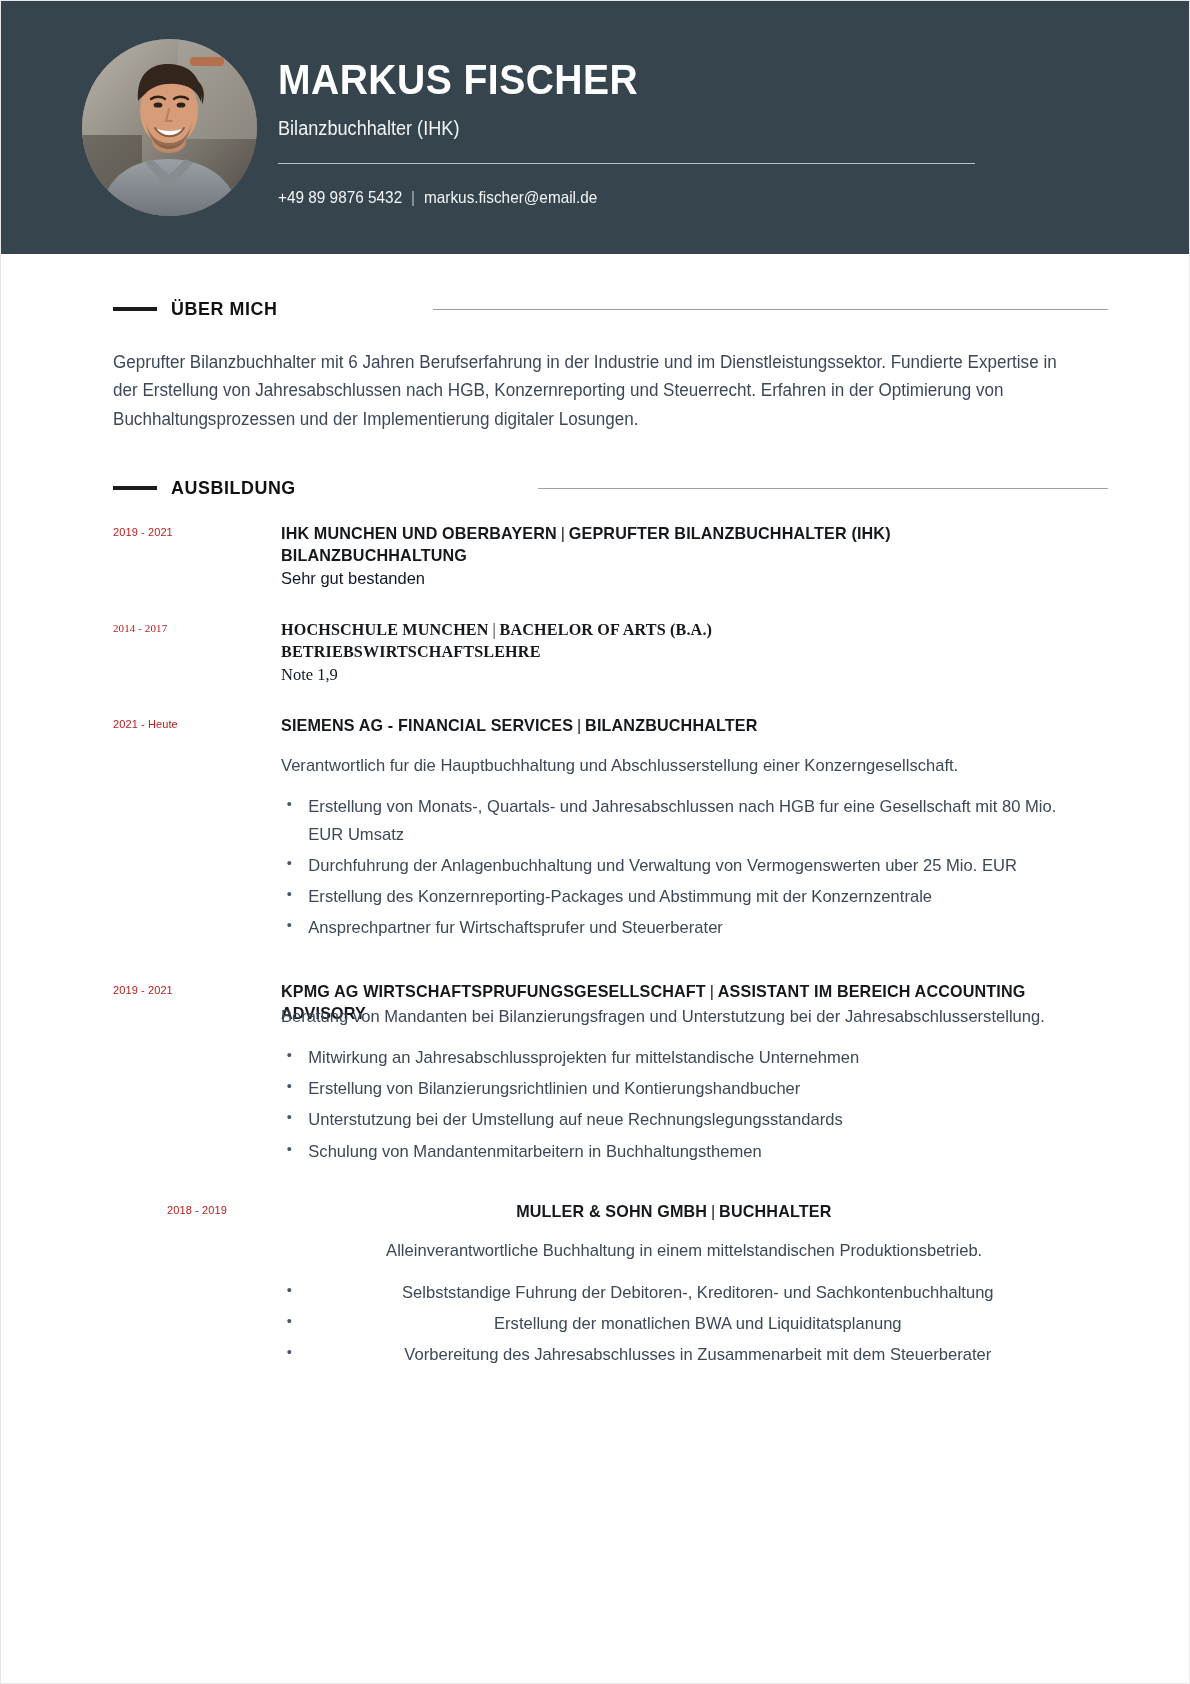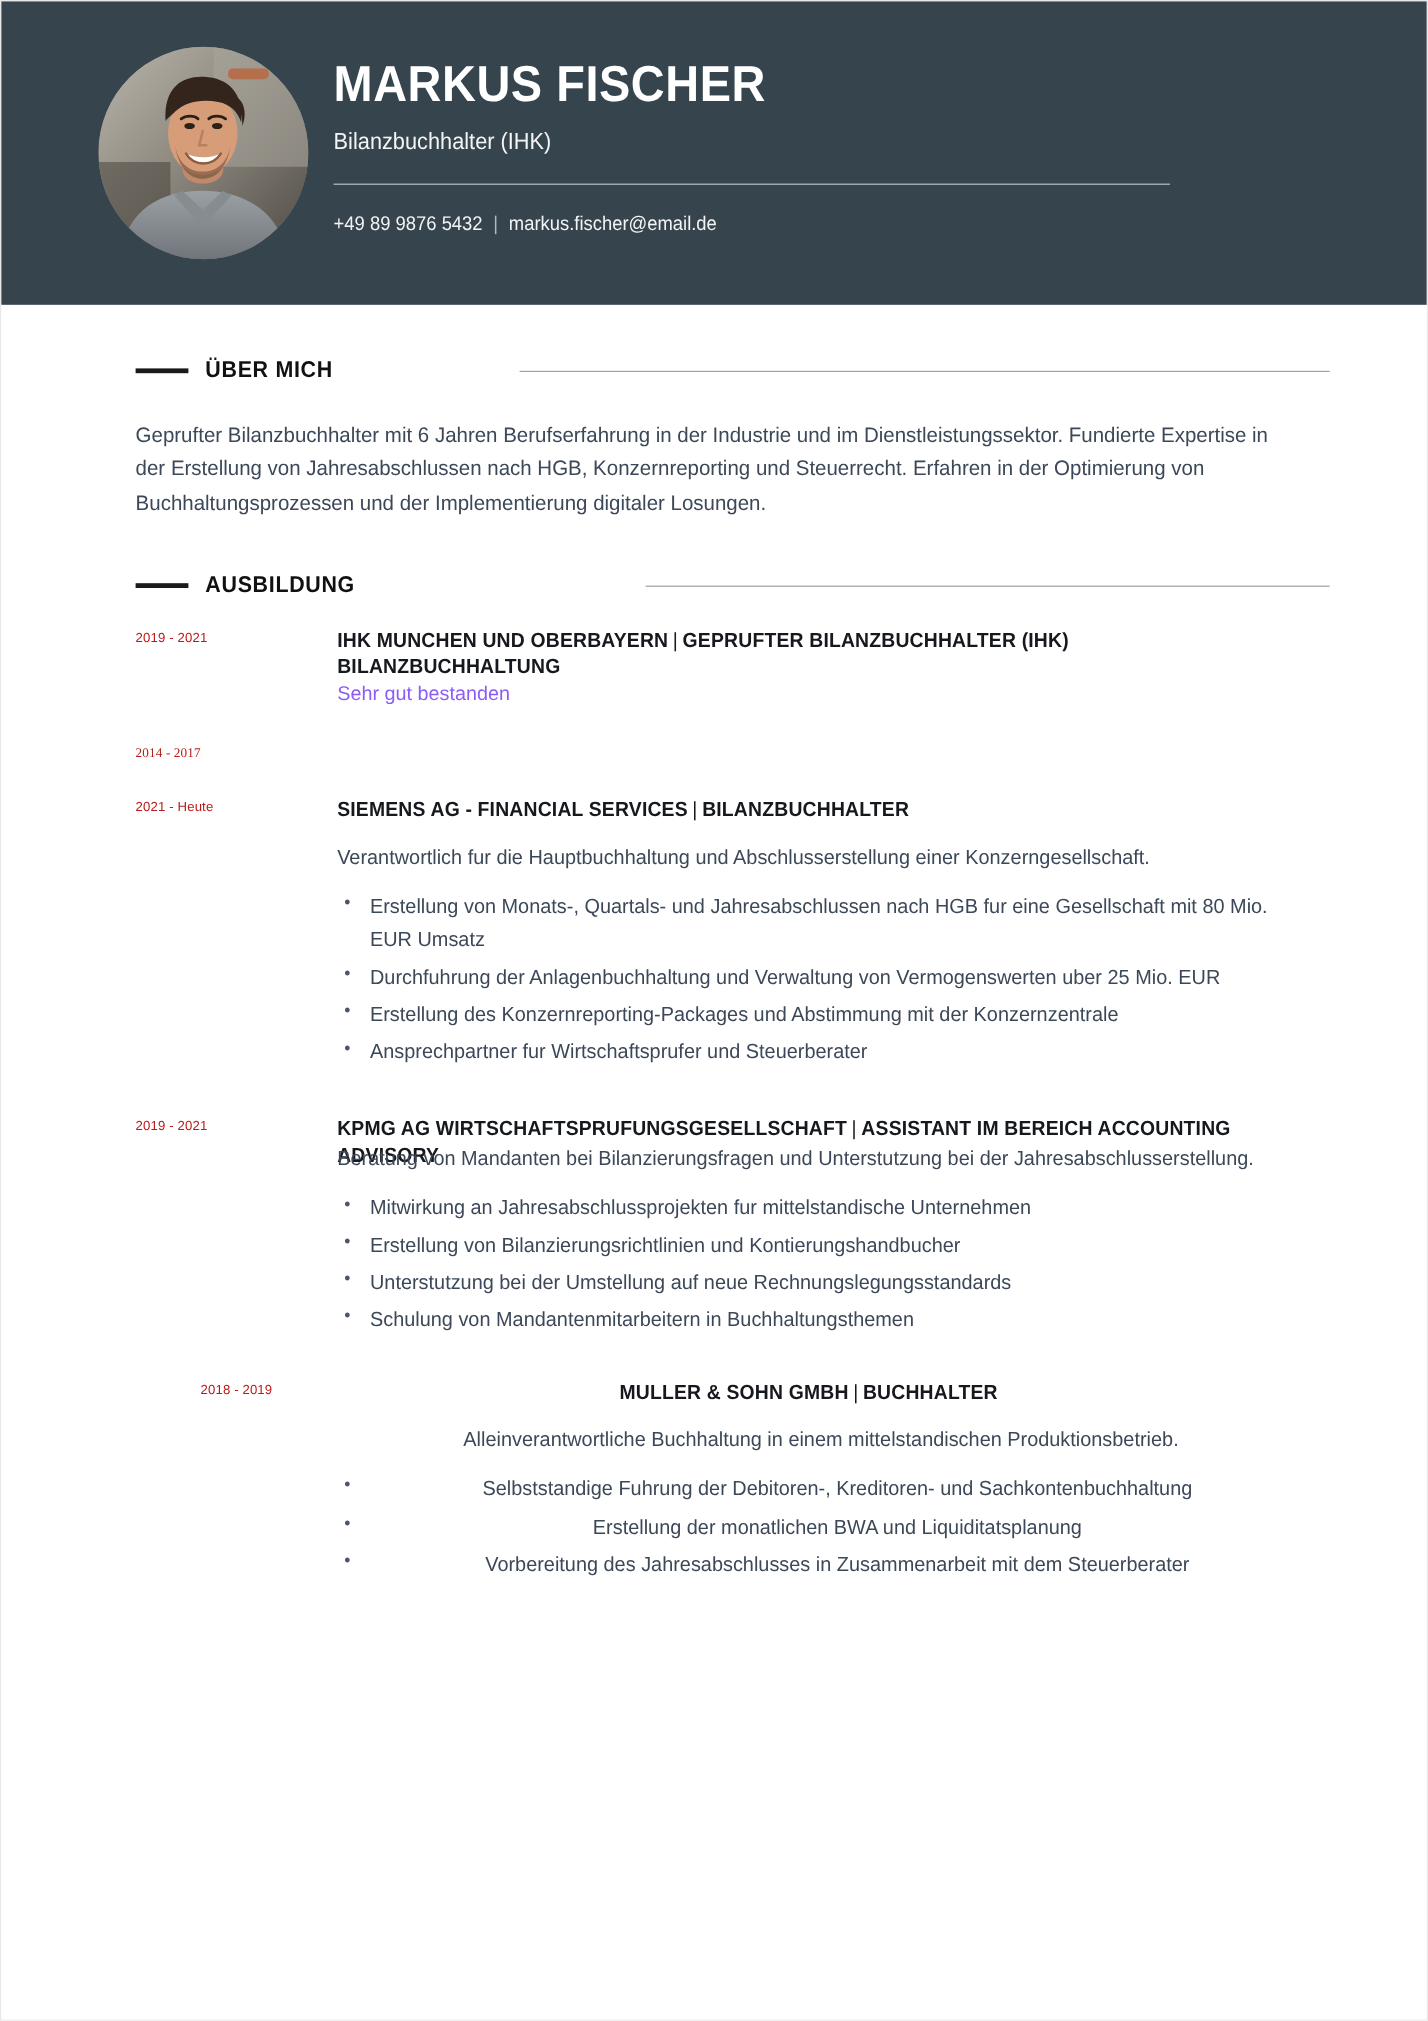--- a/index.html
+++ b/index.html
@@ -36,21 +36,21 @@
     height: 177px;
     border-radius: 50%;
     overflow: hidden;
     background: #7d7a72;
   }
   .avatar svg { display: block; width: 100%; height: 100%; }
 
   .header-text {
     position: absolute;
     left: 277px;
-    top: 46px;
+    top: 56px;
     right: 158px;
   }
   .full-name {
     font-size: 42px;
     font-weight: bold;
     letter-spacing: 0.5px;
     color: #ffffff;
     line-height: 1.08;
     margin: 0;
     transform: scaleX(0.93);
@@ -160,21 +160,21 @@
     transform-origin: left center;
   }
   .entry-title .bar {
     display: inline-block;
     font-weight: 300;
     color: #15181c;
     padding: 0 4px;
   }
   .entry-sub {
     font-size: 16.5px;
-    color: #8b5cf6;
+    color: #0f172a;
     margin-top: 2px;
   }
   .entry-desc {
     font-size: 17px;
     color: #3c4858;
     line-height: 1.6;
     margin-top: 15px;
     transform: scaleX(0.975);
     transform-origin: left center;
   }
@@ -292,20 +292,27 @@
           <div class="entry-title">
             <span>IHK MUNCHEN UND OBERBAYERN</span><span class="bar">|</span><span>GEPRUFTER BILANZBUCHHALTER (IHK)</span>
             <br><span>BILANZBUCHHALTUNG</span>
           </div>
           <div class="entry-sub">Sehr gut bestanden</div>
         </div>
       </div>
 
       <div class="entry edu-entry" style="margin-top:31px;font-family:Liberation Serif, serif;">
         <div class="entry-date">2014 - 2017</div>
+        <div class="entry-main">
+          <div class="entry-title">
+            <span>HOCHSCHULE MUNCHEN</span><span class="bar">|</span><span>BACHELOR OF ARTS (B.A.)</span>
+            <br><span>BETRIEBSWIRTSCHAFTSLEHRE</span>
+          </div>
+          <div class="entry-sub">Note 1,9</div>
+        </div>
       </div>
 
     </div>
 
 
     <div class="entries">
 
       <div class="entry exp-block">
         <div class="entry-date">2021 - Heute</div>
         <div class="entry-main">

